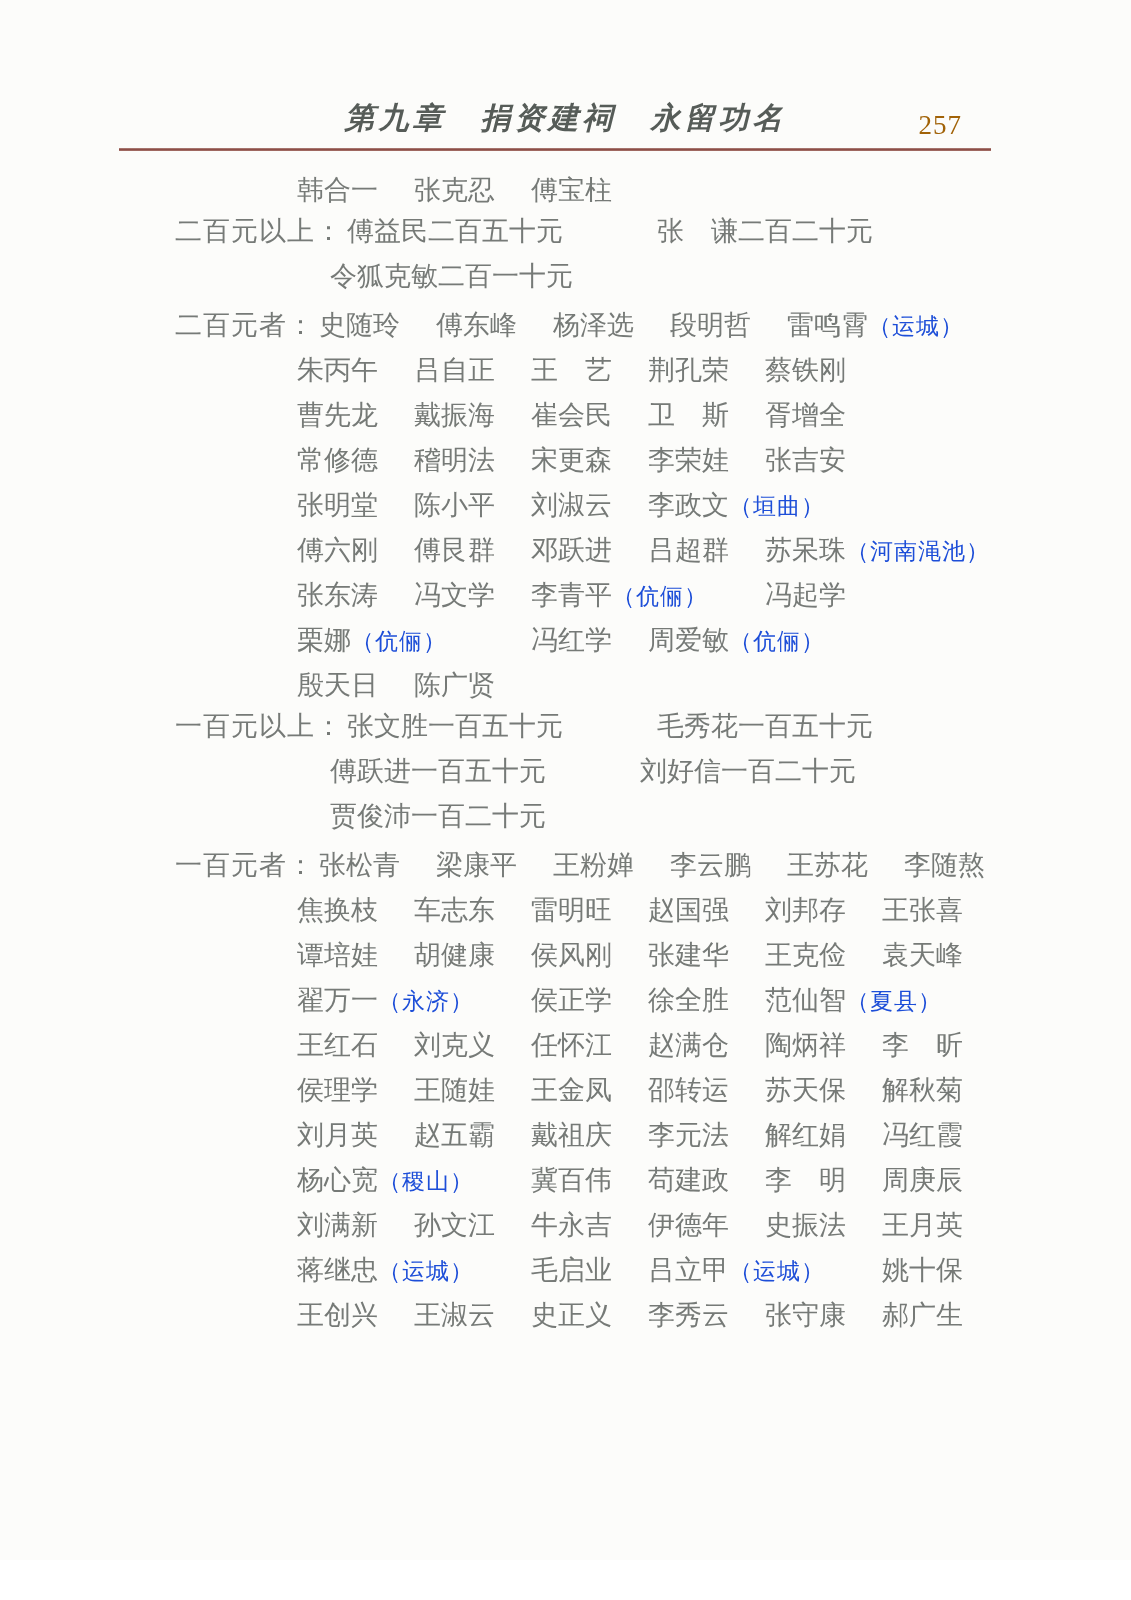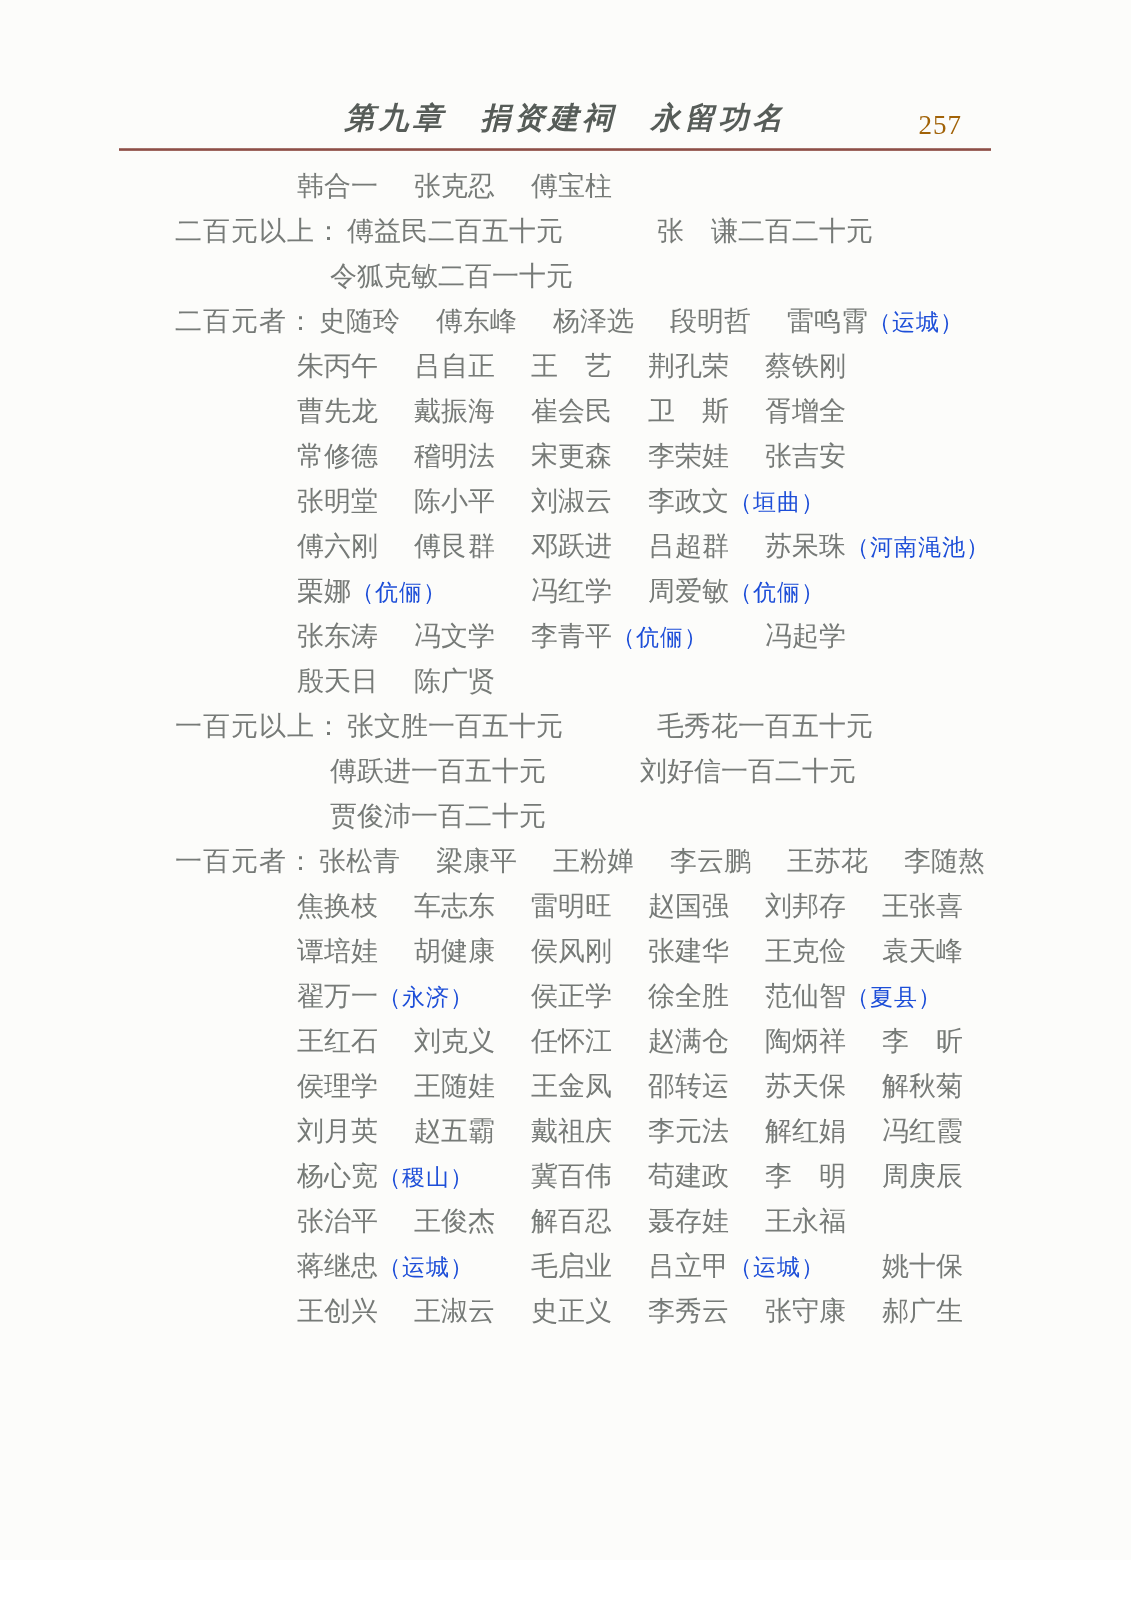--- a/index.html
+++ b/index.html
@@ -51,21 +51,21 @@
     left: 0;
     width: 1131px;
   }
   .row {
     height: 45px;
     display: flex;
     align-items: center;
     font-size: 27px;
     white-space: pre;
   }
-  .row.names { padding-left: 297px; }
+  .row.names { padding-left: 297px; align-items: flex-end; }
   .row.names.labeled { padding-left: 175px; }
   .row.amounts { padding-left: 330px; }
   .row.amounts.labeled { padding-left: 175px; }
   .tier-label {
     flex: 0 0 auto;
     margin-right: 4px;
     letter-spacing: 1px;
   }
   .name-cell {
     flex: 0 0 auto;
@@ -92,31 +92,31 @@
   <div class="content">
       <div class="row names"><span class="name-cell">韩合一</span><span class="name-cell">张克忍</span><span class="name-cell">傅宝柱</span></div>
       <div class="row amounts labeled"><span class="tier-label">二百元以上：</span><span class="amount-cell first">傅益民二百五十元</span><span class="amount-cell">张　谦二百二十元</span></div>
       <div class="row amounts"><span class="amount-cell first">令狐克敏二百一十元</span></div>
       <div class="row names labeled"><span class="tier-label">二百元者：</span><span class="name-cell">史随玲</span><span class="name-cell">傅东峰</span><span class="name-cell">杨泽选</span><span class="name-cell">段明哲</span><span class="name-cell wide">雷鸣霄<span class="annot">（运城）</span></span></div>
       <div class="row names"><span class="name-cell">朱丙午</span><span class="name-cell">吕自正</span><span class="name-cell">王　艺</span><span class="name-cell">荆孔荣</span><span class="name-cell">蔡铁刚</span></div>
       <div class="row names"><span class="name-cell">曹先龙</span><span class="name-cell">戴振海</span><span class="name-cell">崔会民</span><span class="name-cell">卫　斯</span><span class="name-cell">胥增全</span></div>
       <div class="row names"><span class="name-cell">常修德</span><span class="name-cell">稽明法</span><span class="name-cell">宋更森</span><span class="name-cell">李荣娃</span><span class="name-cell">张吉安</span></div>
       <div class="row names"><span class="name-cell">张明堂</span><span class="name-cell">陈小平</span><span class="name-cell">刘淑云</span><span class="name-cell wide">李政文<span class="annot">（垣曲）</span></span></div>
       <div class="row names"><span class="name-cell">傅六刚</span><span class="name-cell">傅艮群</span><span class="name-cell">邓跃进</span><span class="name-cell">吕超群</span><span class="name-cell wide">苏呆珠<span class="annot">（河南渑池）</span></span></div>
+      <div class="row names"><span class="name-cell">张东涛</span><span class="name-cell">冯文学</span><span class="name-cell wide">李青平<span class="annot">（伉俪）</span></span><span class="name-cell">冯起学</span></div>
       <div class="row names"><span class="name-cell wide">栗娜<span class="annot">（伉俪）</span></span><span class="name-cell">冯红学</span><span class="name-cell wide">周爱敏<span class="annot">（伉俪）</span></span></div>
-      <div class="row names"><span class="name-cell">张东涛</span><span class="name-cell">冯文学</span><span class="name-cell wide">李青平<span class="annot">（伉俪）</span></span><span class="name-cell">冯起学</span></div>
       <div class="row names"><span class="name-cell">殷天日</span><span class="name-cell">陈广贤</span></div>
       <div class="row amounts labeled"><span class="tier-label">一百元以上：</span><span class="amount-cell first">张文胜一百五十元</span><span class="amount-cell">毛秀花一百五十元</span></div>
       <div class="row amounts"><span class="amount-cell first">傅跃进一百五十元</span><span class="amount-cell">刘好信一百二十元</span></div>
       <div class="row amounts"><span class="amount-cell first">贾俊沛一百二十元</span></div>
       <div class="row names labeled"><span class="tier-label">一百元者：</span><span class="name-cell">张松青</span><span class="name-cell">梁康平</span><span class="name-cell">王粉婵</span><span class="name-cell">李云鹏</span><span class="name-cell">王苏花</span><span class="name-cell">李随熬</span></div>
       <div class="row names"><span class="name-cell">焦换枝</span><span class="name-cell">车志东</span><span class="name-cell">雷明旺</span><span class="name-cell">赵国强</span><span class="name-cell">刘邦存</span><span class="name-cell">王张喜</span></div>
       <div class="row names"><span class="name-cell">谭培娃</span><span class="name-cell">胡健康</span><span class="name-cell">侯风刚</span><span class="name-cell">张建华</span><span class="name-cell">王克俭</span><span class="name-cell">袁天峰</span></div>
       <div class="row names"><span class="name-cell wide">翟万一<span class="annot">（永济）</span></span><span class="name-cell">侯正学</span><span class="name-cell">徐全胜</span><span class="name-cell wide">范仙智<span class="annot">（夏县）</span></span></div>
       <div class="row names"><span class="name-cell">王红石</span><span class="name-cell">刘克义</span><span class="name-cell">任怀江</span><span class="name-cell">赵满仓</span><span class="name-cell">陶炳祥</span><span class="name-cell">李　昕</span></div>
       <div class="row names"><span class="name-cell">侯理学</span><span class="name-cell">王随娃</span><span class="name-cell">王金凤</span><span class="name-cell">邵转运</span><span class="name-cell">苏天保</span><span class="name-cell">解秋菊</span></div>
       <div class="row names"><span class="name-cell">刘月英</span><span class="name-cell">赵五霸</span><span class="name-cell">戴祖庆</span><span class="name-cell">李元法</span><span class="name-cell">解红娟</span><span class="name-cell">冯红霞</span></div>
       <div class="row names"><span class="name-cell wide">杨心宽<span class="annot">（稷山）</span></span><span class="name-cell">冀百伟</span><span class="name-cell">苟建政</span><span class="name-cell">李　明</span><span class="name-cell">周庚辰</span></div>
-      <div class="row names"><span class="name-cell">张治平</span><span class="name-cell">王俊杰</span><span class="name-cell">解百忍</span><span class="name-cell">聂存娃</span><span class="name-cell">王永福</span></div>
+      <div class="row names"><span class="name-cell">刘满新</span><span class="name-cell">孙文江</span><span class="name-cell">牛永吉</span><span class="name-cell">伊德年</span><span class="name-cell">史振法</span><span class="name-cell">王月英</span></div>
       <div class="row names"><span class="name-cell wide">蒋继忠<span class="annot">（运城）</span></span><span class="name-cell">毛启业</span><span class="name-cell wide">吕立甲<span class="annot">（运城）</span></span><span class="name-cell">姚十保</span></div>
       <div class="row names"><span class="name-cell">王创兴</span><span class="name-cell">王淑云</span><span class="name-cell">史正义</span><span class="name-cell">李秀云</span><span class="name-cell">张守康</span><span class="name-cell">郝广生</span></div>
     </div>
 </div>
 
 </body></html>

